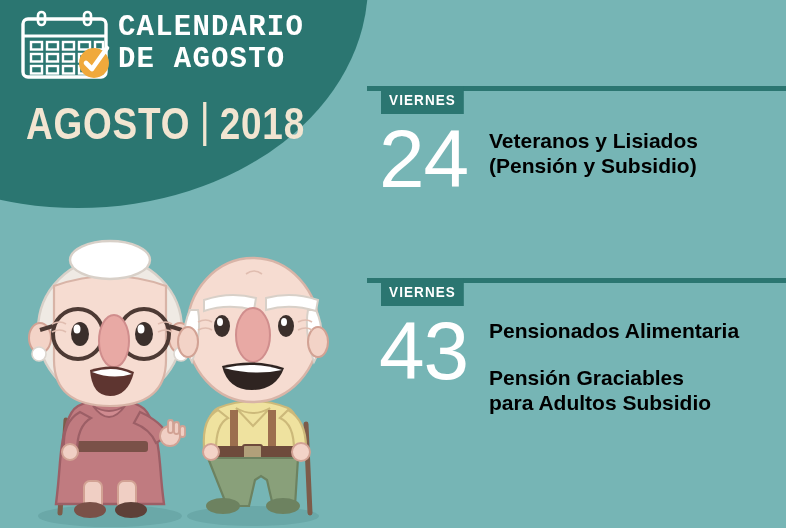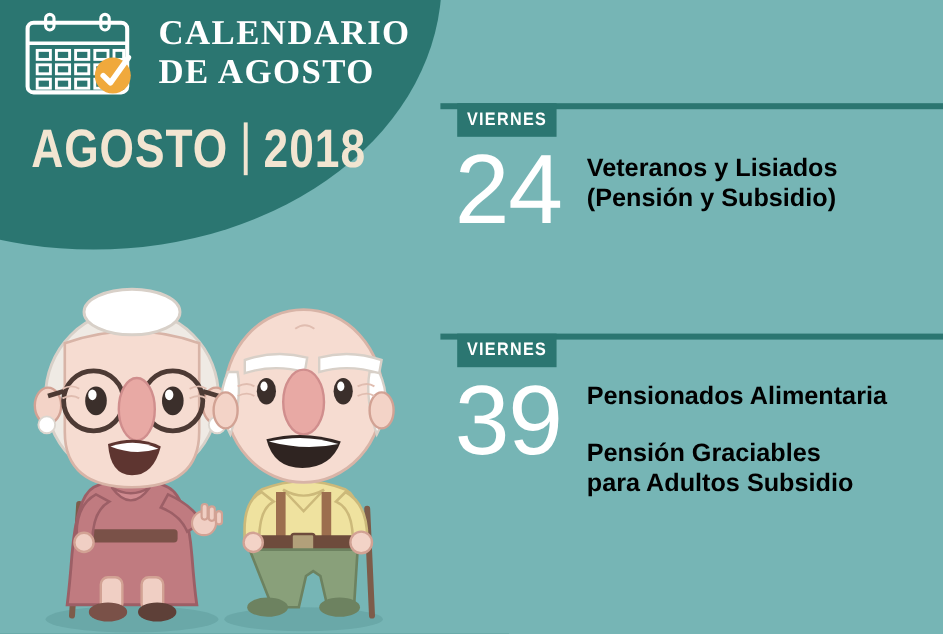--- a/index.html
+++ b/index.html
@@ -17,27 +17,27 @@
     width:580px;height:432px;
     background:#2b7671;
     border-radius:0 0 290px 290px / 0 0 224px 224px;
   }
 
   
   .cal-icon{position:absolute;left:18px;top:10px;width:96px;height:70px;}
 
   
   .title-main{
-    position:absolute;left:132px;top:12px;
+    position:absolute;left:118px;top:12px;
     color:#ffffff;
     font-weight:bold;
     font-size:29px;
     line-height:32px;
     letter-spacing:1.2px;
-    font-family:Liberation Serif, serif;
+    font-family:Liberation Mono, monospace;
   }
   .title-main .l2{display:block;}
 
   .month-line{
     position:absolute;left:26px;top:98px;
     color:#f2e5d1;
     font-size:45px;
     font-weight:bold;
     letter-spacing:1px;
     font-family:"Liberation Sans Narrow","Liberation Sans",sans-serif;
@@ -152,21 +152,21 @@
       <div class="item">
         <span class="ln">Veteranos y Lisiados</span>
         <span class="ln">(Pensión y Subsidio)</span>
       </div>
     </div>
   </div>
 
   <div class="entry" style="top:278px;height:230px;width:426px;">
     <div class="entry-rule"></div>
     <div class="day-badge">VIERNES</div>
-    <div class="day-num" style="top:32px;">39</div>
+    <div class="day-num" style="top:32px;">43</div>
     <div class="entry-texts" style="left:122px;top:40px;width:300px;">
       <div class="item">
         <span class="ln">Pensionados Alimentaria</span>
       </div>
       <div class="item">
         <span class="ln">Pensión Graciables</span>
         <span class="ln">para Adultos Subsidio</span>
       </div>
     </div>
   </div>

